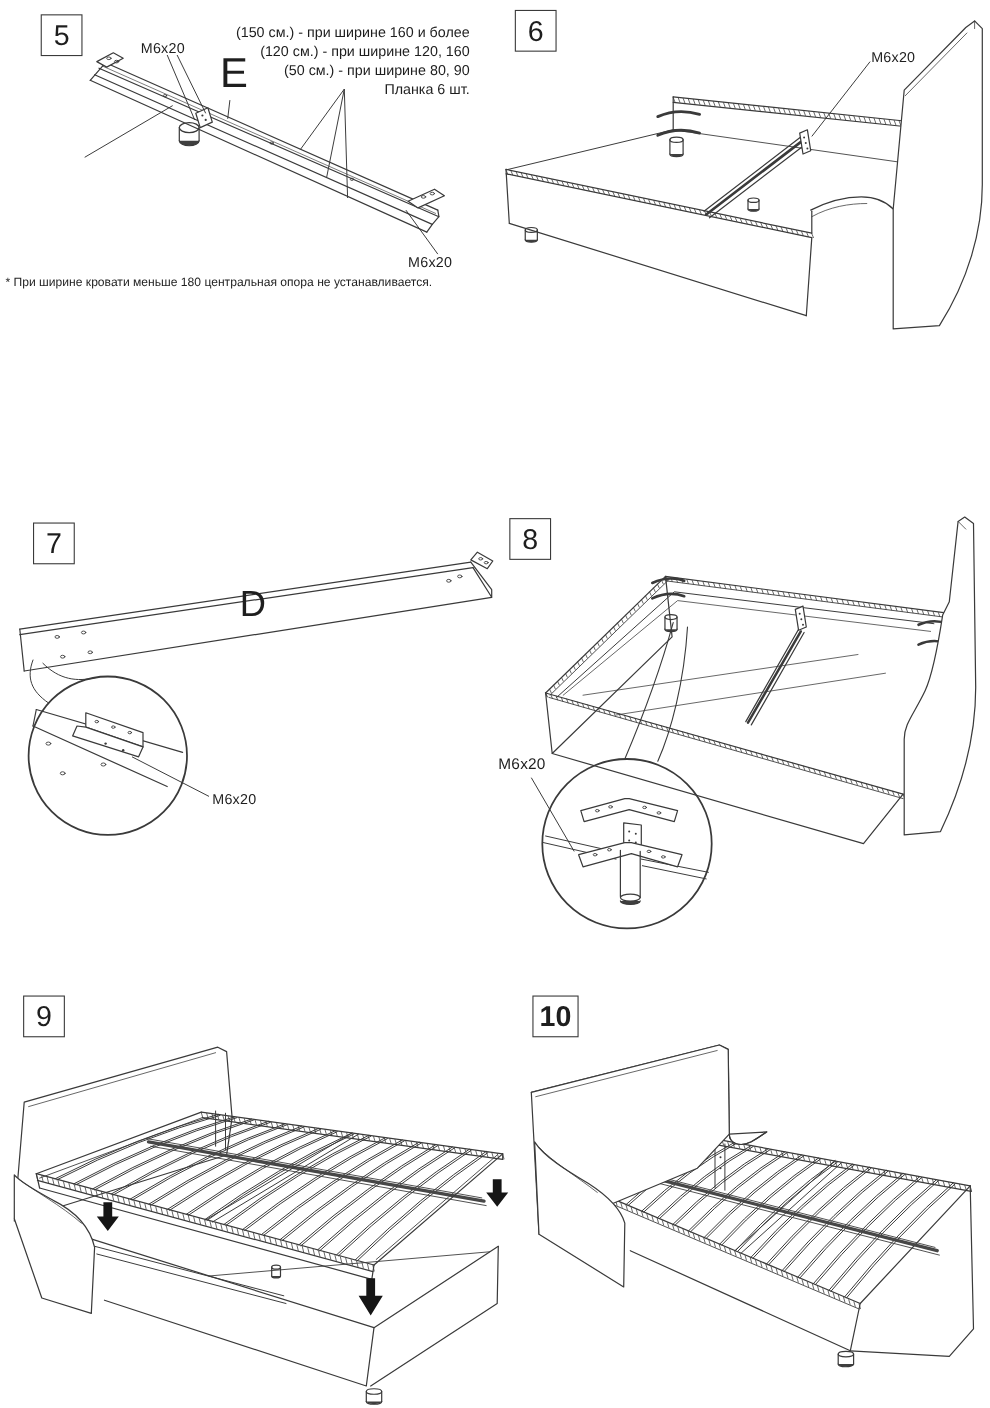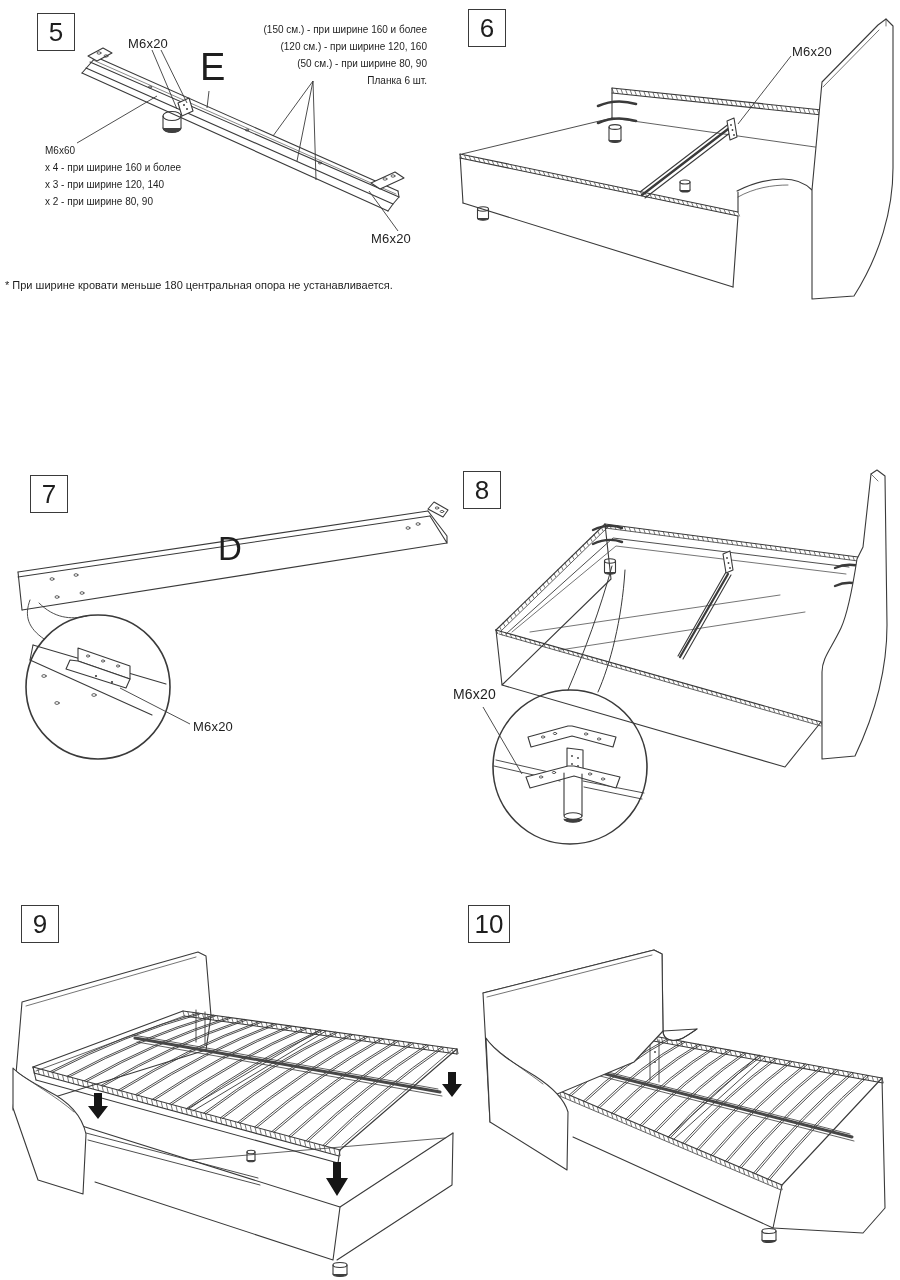--- a/index.html
+++ b/index.html
@@ -4,21 +4,21 @@
 <style>
   html,body{margin:0;padding:0;background:#fff;}
   .page{position:relative;width:900px;height:1280px;background:#fff;overflow:hidden;
         font-family:"Liberation Sans",sans-serif;color:#222;}
   .step{position:absolute;}
   .numbox{position:absolute;width:36px;height:36px;border:1.6px solid #3a3a3a;background:#fff;
           display:flex;align-items:center;justify-content:center;font-size:26px;color:#1e1e1e;}
   .numbox.wide{width:40px;}
   .lbl{position:absolute;font-size:13px;color:#1e1e1e;white-space:nowrap;letter-spacing:.2px;}
   .biglt{position:absolute;font-size:38px;color:#1e1e1e;}
-  .tblock{position:absolute;font-size:10px;line-height:17px;color:#1e1e1e;white-space:nowrap;}
+  .tblock{position:absolute;font-size:13px;line-height:17px;color:#1e1e1e;white-space:nowrap;}
   .tblock.right{text-align:right;}
   .footnote{position:absolute;font-size:11px;color:#1e1e1e;white-space:nowrap;}
   svg{position:absolute;left:0;top:0;overflow:visible;}
 </style>
 </head>
 <body>
 
 <div class="page">
 
   <section class="step" style="left:0;top:0;width:450px;height:290px;">
@@ -68,28 +68,22 @@
         <span>5</span>
       </div>
     <div class="lbl" style="left:128px;top:36px;">M6x20</div>
     <div class="biglt" style="left:200px;top:46px;">E</div>
     <div class="tblock right" style="right:23px;top:21px;">
       <div>(150 см.) - при ширине 160 и более</div>
       <div>(120 см.) - при ширине 120, 160</div>
       <div>(50 см.) - при ширине 80, 90</div>
       <div>Планка 6 шт.</div>
     </div>
-    <div class="tblock" style="left:45px;top:142px;">
-      <div>M6x60</div>
-      <div>х 4 - при ширине 160 и более</div>
-      <div>х 3 - при ширине 120, 140</div>
-      <div>х 2 - при ширине 80, 90</div>
-    </div>
     <div class="lbl" style="left:371px;top:231px;">M6x20</div>
-    <div class="footnote" style="left:5px;top:251px;margin-top:28px;">* При ширине кровати меньше 180 центральная опора не устанавливается.</div>
+    <div class="footnote" style="left:5px;top:251px;">* При ширине кровати меньше 180 центральная опора не устанавливается.</div>
   </section>
 
   <section class="step" style="left:450px;top:0;width:450px;height:315px;">
     <svg width="450" height="315" viewBox="0 0 450 315">
       <g stroke="#3a3a3a" stroke-width="1.1" fill="none" stroke-linecap="round" stroke-linejoin="round">
 
         <path d="M162,88 L372,110"></path>
           <path d="M162,93 L372,115"></path>
         <path id="t6a" stroke-width="0.7" d="M162.0 88.5l1.5 4M166.6 89.0l1.5 4M171.1 89.5l1.5 4M175.7 89.9l1.5 4M180.3 90.4l1.5 4M184.8 90.9l1.5 4M189.4 91.4l1.5 4M194.0 91.8l1.5 4M198.5 92.3l1.5 4M203.1 92.8l1.5 4M207.7 93.3l1.5 4M212.2 93.8l1.5 4M216.8 94.2l1.5 4M221.3 94.7l1.5 4M225.9 95.2l1.5 4M230.5 95.7l1.5 4M235.0 96.2l1.5 4M239.6 96.6l1.5 4M244.2 97.1l1.5 4M248.7 97.6l1.5 4M253.3 98.1l1.5 4M257.9 98.5l1.5 4M262.4 99.0l1.5 4M267.0 99.5l1.5 4M271.6 100.0l1.5 4M276.1 100.5l1.5 4M280.7 100.9l1.5 4M285.3 101.4l1.5 4M289.8 101.9l1.5 4M294.4 102.4l1.5 4M299.0 102.8l1.5 4M303.5 103.3l1.5 4M308.1 103.8l1.5 4M312.7 104.3l1.5 4M317.2 104.8l1.5 4M321.8 105.2l1.5 4M326.3 105.7l1.5 4M330.9 106.2l1.5 4M335.5 106.7l1.5 4M340.0 107.2l1.5 4M344.6 107.6l1.5 4M349.2 108.1l1.5 4M353.7 108.6l1.5 4M358.3 109.1l1.5 4M362.9 109.5l1.5 4M367.4 110.0l1.5 4M372.0 110.5l1.5 4"></path>
         <path d="M162,88 L162,118"></path>
@@ -350,18 +344,18 @@
         <circle cx="215" cy="172" r="0.9" fill="#3a3a3a" stroke="none"></circle>
 
         <path d="M43,103 L214,60 L222,64 L223,141 C223,150 233,153 243,148 C250,144 254,141 257,139 L223,141" fill="#fff"></path>
         <path d="M43,103 L214,60 L222,64 L223,141 L194,172 L50,232 L43,103 Z" fill="#fff"></path>
         <path d="M47,107 L212,65" stroke-width="0.7"></path>
         <path d="M223,141 C223,150 233,153 243,148 C250,144 254,141 257,139" stroke-width="1"></path>
         <path d="M46,148 C55,162 75,174 95,186 C112,197 124,208 128,222 L127,280 L50,232 Z" fill="#fff"></path>
         <path d="M50,153 C62,166 85,180 103,194" stroke-width="0.7"></path>
       </g>
     </svg>
-    <div class="numbox wide" style="left:28px;top:15px;">
+    <div class="numbox wide" style="left:44px;top:15px;font-weight:bold;">
         <span>10</span>
       </div>
   </section>
 
 </div>
 
 </body></html>

